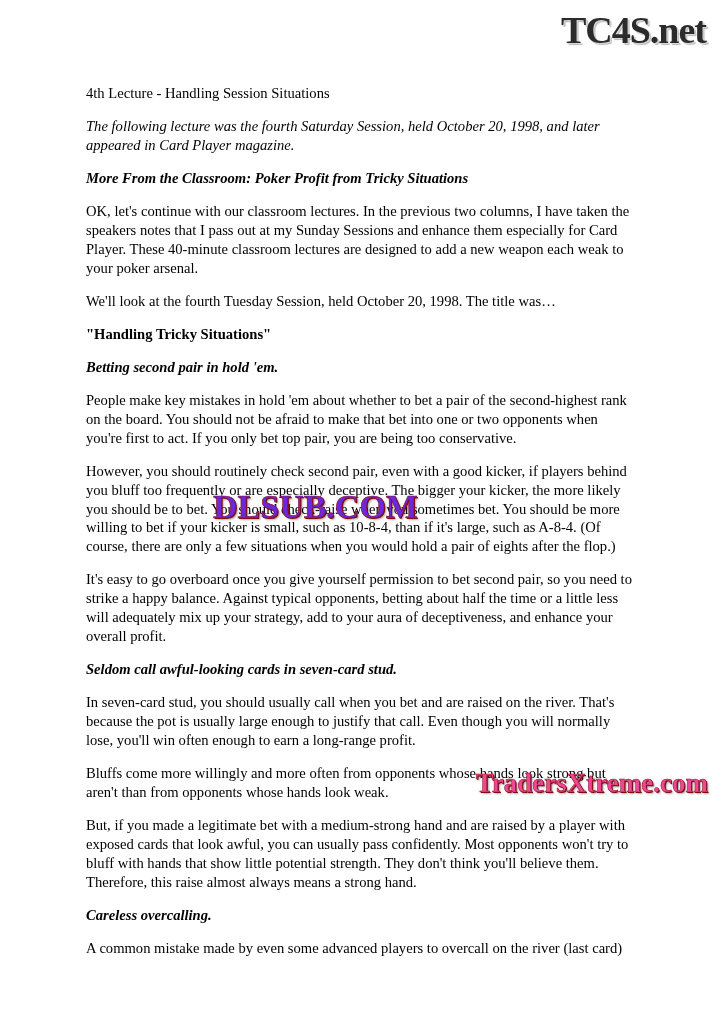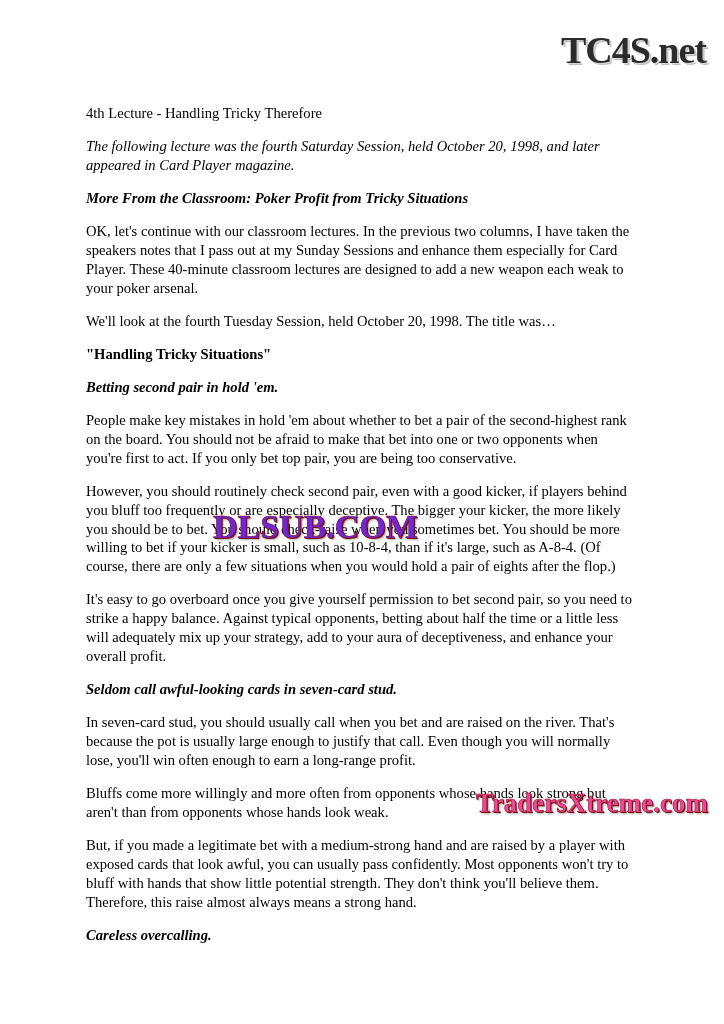--- a/index.html
+++ b/index.html
@@ -13,21 +13,20 @@
     position: relative;
     font-family: "Liberation Serif", "DejaVu Serif", serif;
     color: #000000;
     overflow: hidden;
   }
   .page {
     position: absolute;
     inset: 0;
     width: 724px;
     height: 805px;
-    margin-top: 20px;
   }
 
   
   .top-logo {
     position: absolute;
     top: 8px;
     right: 18px;
     font-family: "Liberation Serif", "DejaVu Serif", serif;
     font-weight: bold;
     font-size: 38px;
@@ -118,21 +117,21 @@
 </style>
 </head>
 <body>
 
 <div class="page">
 
   <div class="top-logo">TC4S.net</div>
 
   <div class="doc">
 
-    <p class="title-line">4th Lecture - Handling Tricky Therefore</p>
+    <p class="title-line">4th Lecture - Handling Session Situations</p>
 
     <p class="intro-italic">The following lecture was the fourth Saturday Session, held October 20, 1998, and later appeared in Card Player magazine.</p>
 
     <p class="head-bold">More From the Classroom: Poker Profit from Tricky Situations</p>
 
     <p>OK, let's continue with our classroom lectures. In the previous two columns, I have taken the speakers notes that I pass out at my Sunday Sessions and enhance them especially for Card Player. These 40-minute classroom lectures are designed to add a new weapon each weak to your poker arsenal.</p>
 
     <p>We'll look at the fourth Tuesday Session, held October 20, 1998. The title was…</p>
 
     <p class="quote-head">"Handling Tricky Situations"</p>
@@ -141,20 +140,21 @@
     <p class="para-tight">People make key mistakes in hold 'em about whether to bet a pair of the second-highest rank on the board. You should not be afraid to make that bet into one or two opponents when you're first to act. If you only bet top pair, you are being too conservative.</p>
     <p>However, you should routinely check second pair, even with a good kicker, if players behind you bluff too frequently or are especially deceptive. The bigger your kicker, the more likely you should be to bet. You should check-raise when you sometimes bet. You should be more willing to bet if your kicker is small, such as 10-8-4, than if it's large, such as A-8-4. (Of course, there are only a few situations when you would hold a pair of eights after the flop.)</p>
     <p>It's easy to go overboard once you give yourself permission to bet second pair, so you need to strike a happy balance. Against typical opponents, betting about half the time or a little less will adequately mix up your strategy, add to your aura of deceptiveness, and enhance your overall profit.</p>
 
     <p class="sub-bold">Seldom call awful-looking cards in seven-card stud.</p>
     <p class="para-tight">In seven-card stud, you should usually call when you bet and are raised on the river. That's because the pot is usually large enough to justify that call. Even though you will normally lose, you'll win often enough to earn a long-range profit.</p>
     <p>Bluffs come more willingly and more often from opponents whose hands look strong but aren't than from opponents whose hands look weak.</p>
     <p>But, if you made a legitimate bet with a medium-strong hand and are raised by a player with exposed cards that look awful, you can usually pass confidently. Most opponents won't try to bluff with hands that show little potential strength. They don't think you'll believe them. Therefore, this raise almost always means a strong hand.</p>
 
     <p class="sub-bold">Careless overcalling.</p>
+    <p class="para-tight">A common mistake made by even some advanced players to overcall on the river (last card)</p>
 
   </div>
 
   <div class="mid-watermark">DLSUB.COM</div>
 
   <div class="bottom-watermark">TradersXtreme.com</div>
 
 </div>
 
 </body></html>

